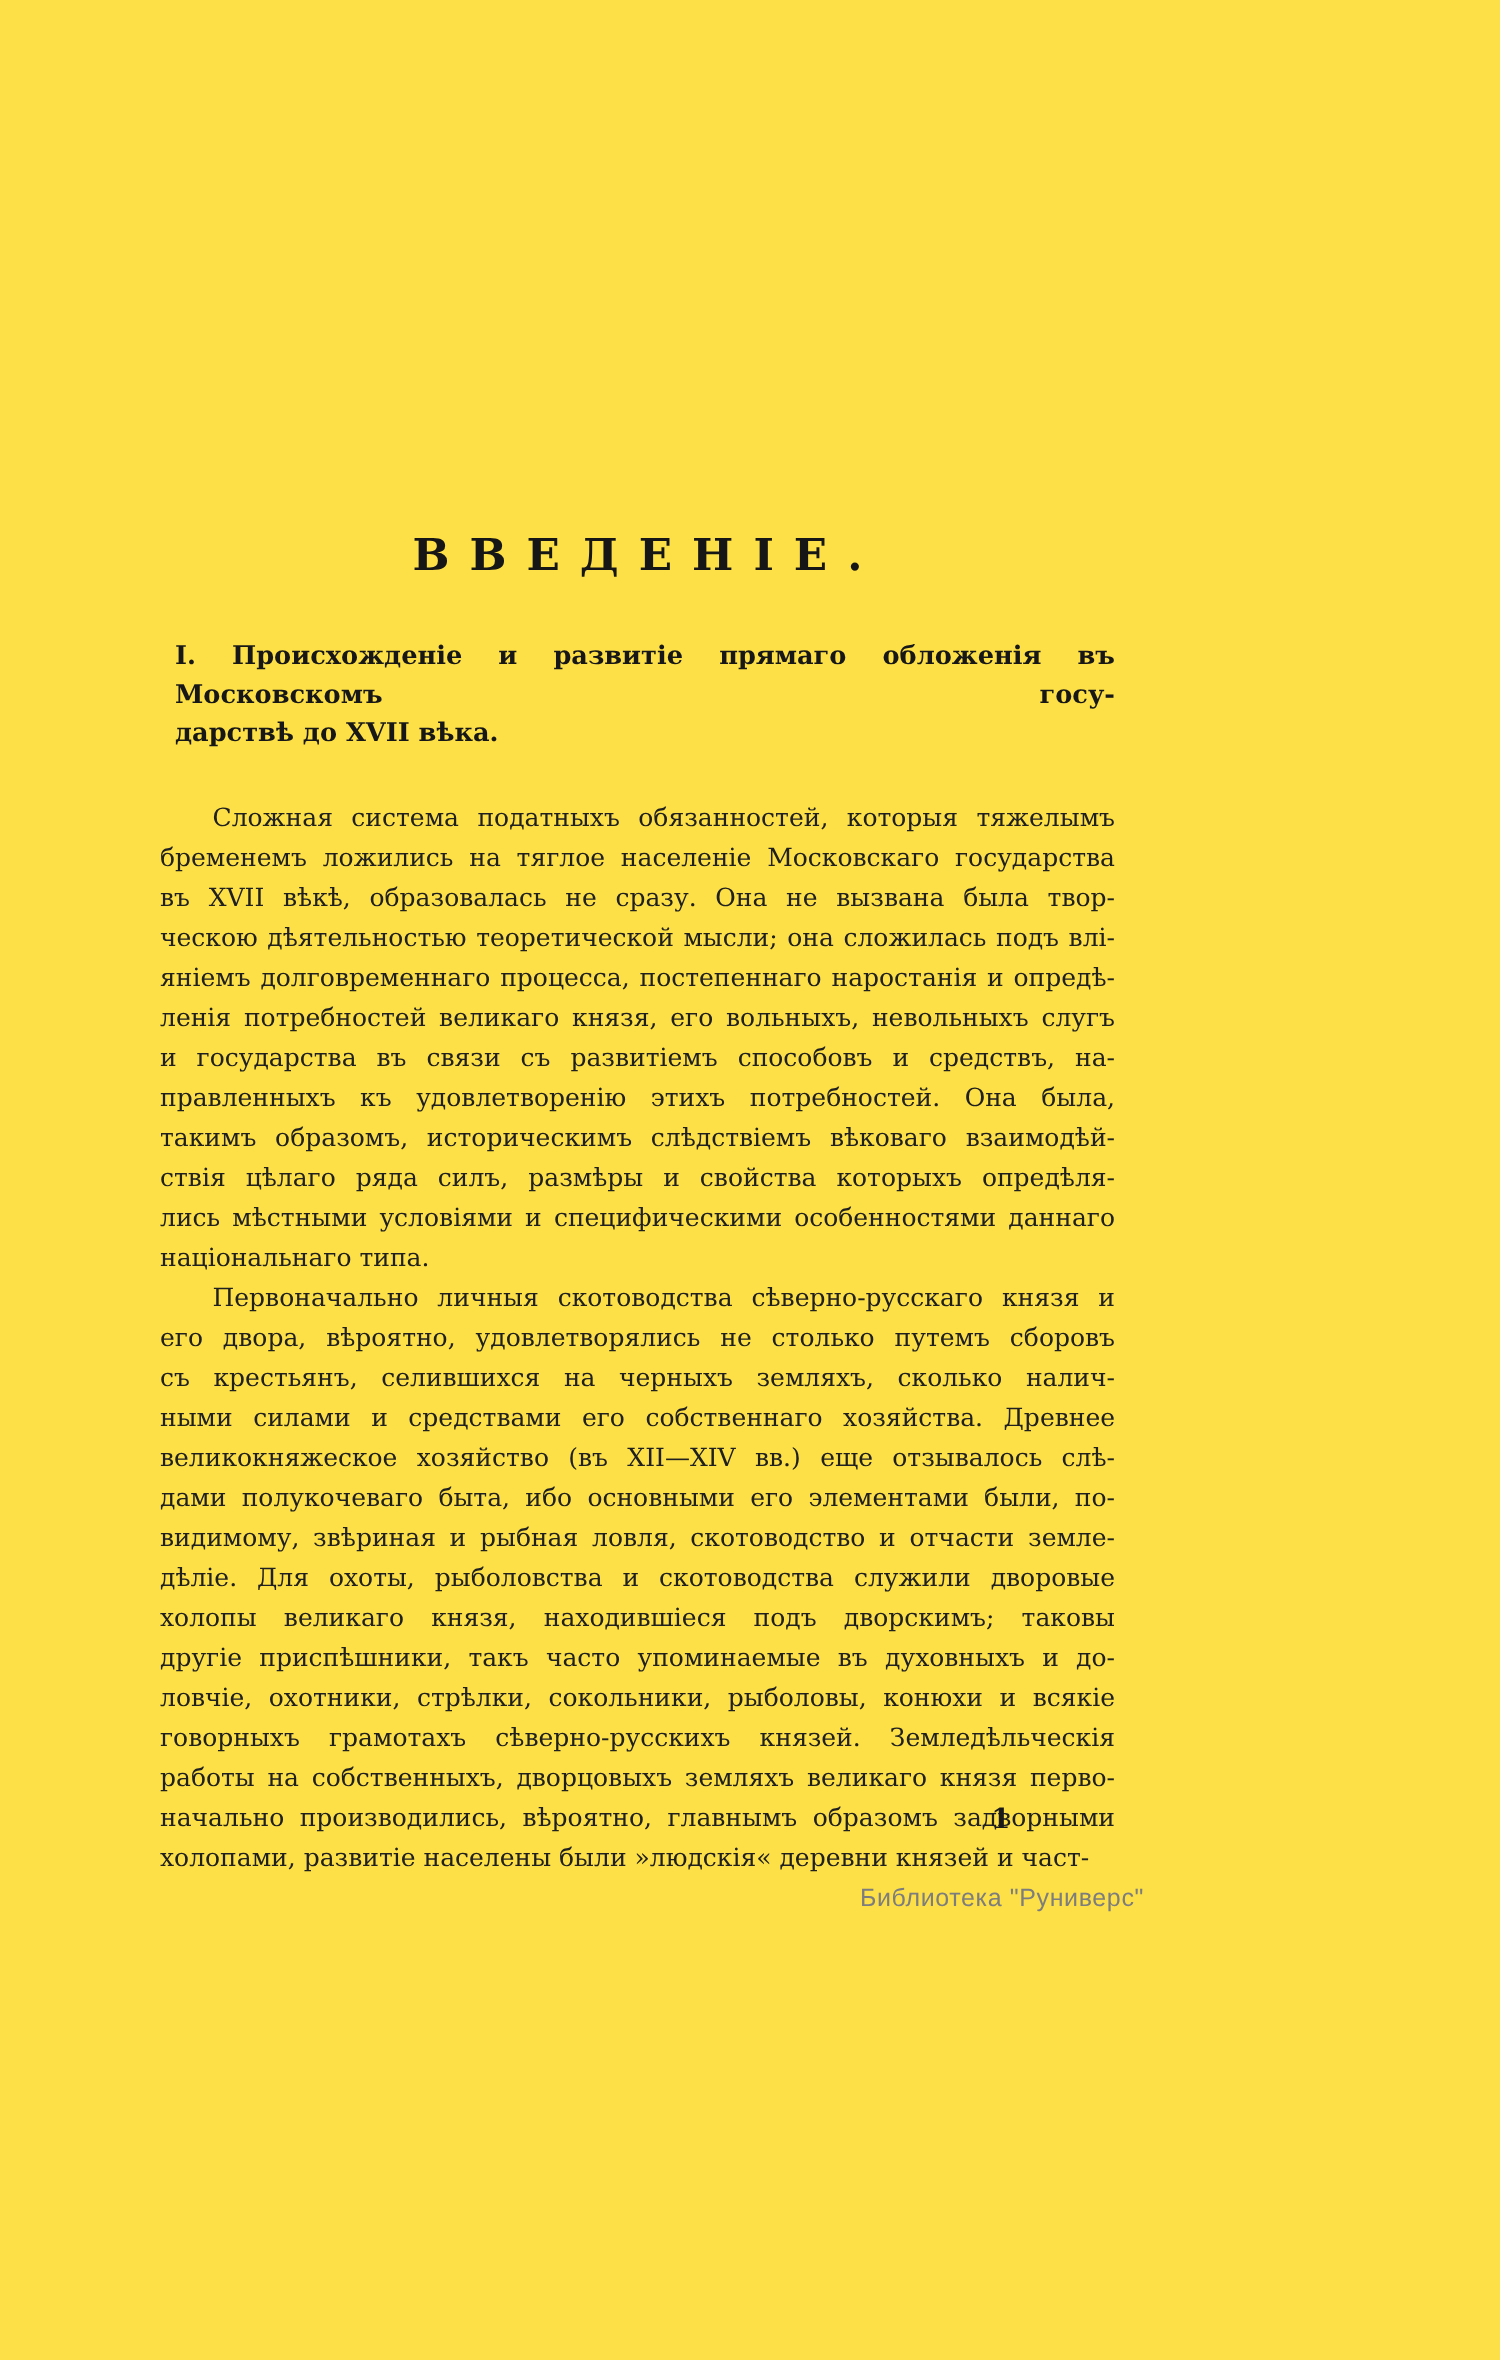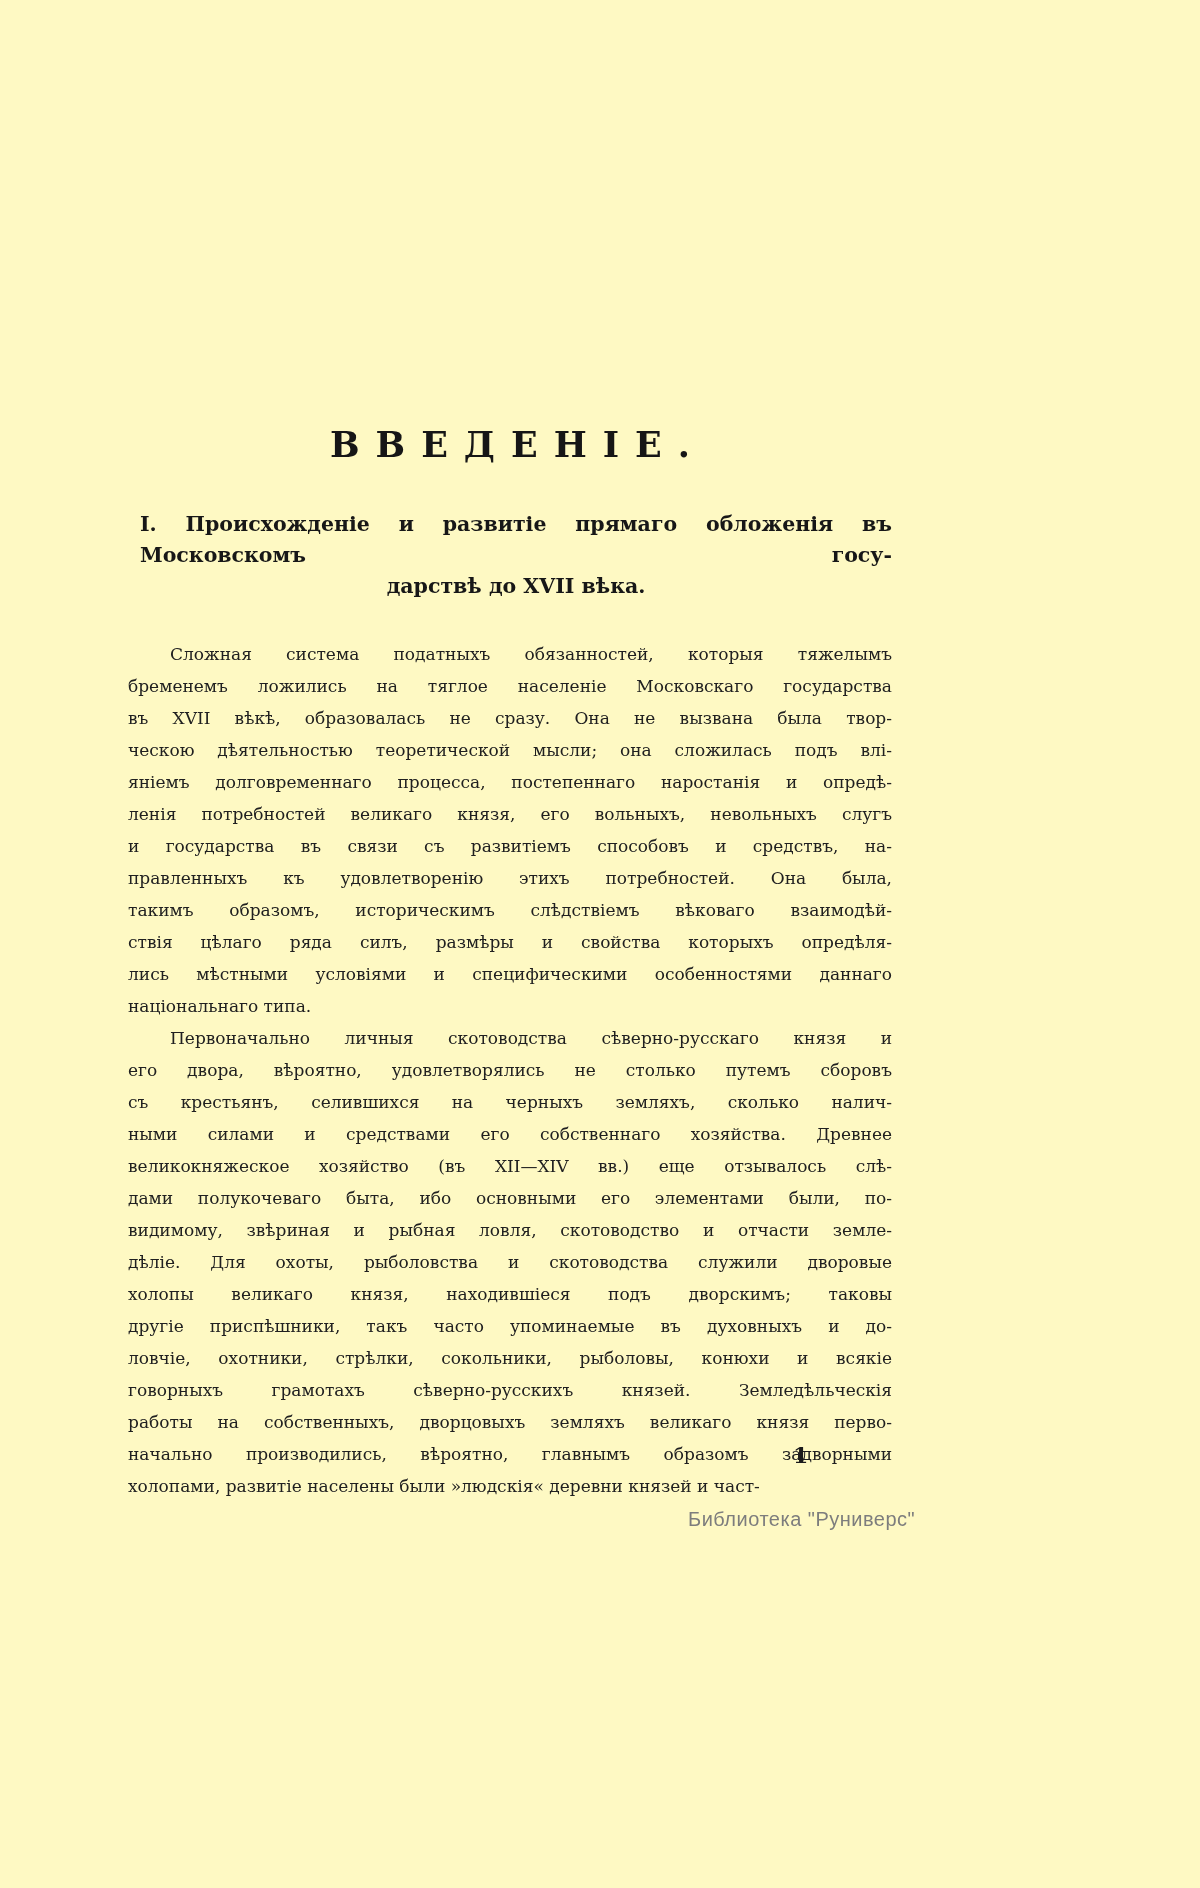--- a/index.html
+++ b/index.html
@@ -11,21 +11,21 @@
     width: 1200px;
     height: 1888px;
     position: relative;
     font-family: "DejaVu Serif", serif;
     color: #1e1e1e;
     overflow: hidden;
   }
   .page {
     position: absolute;
     inset: 0;
-    background: #fef9c3;
+    background: #fde047;
   }
   .content {
     position: absolute;
     left: 128px;
     top: 424px;
     width: 764px;
   }
   .title {
     margin: 0 0 44px 0;
     text-align: center;
@@ -42,24 +42,23 @@
     color: #171717;
   }
   .heading-line {
     line-height: 31px;
   }
   .justify-line {
     text-align: justify;
     text-align-last: justify;
   }
   .center-line {
-    text-align: center;
   }
   .body-text {
-    font-size: 17px;
+    font-size: 20px;
     color: #202020;
   }
   .paragraph {
     margin: 0;
   }
   .line {
     line-height: 32px;
     text-align: justify;
     text-align-last: justify;
     white-space: normal;

